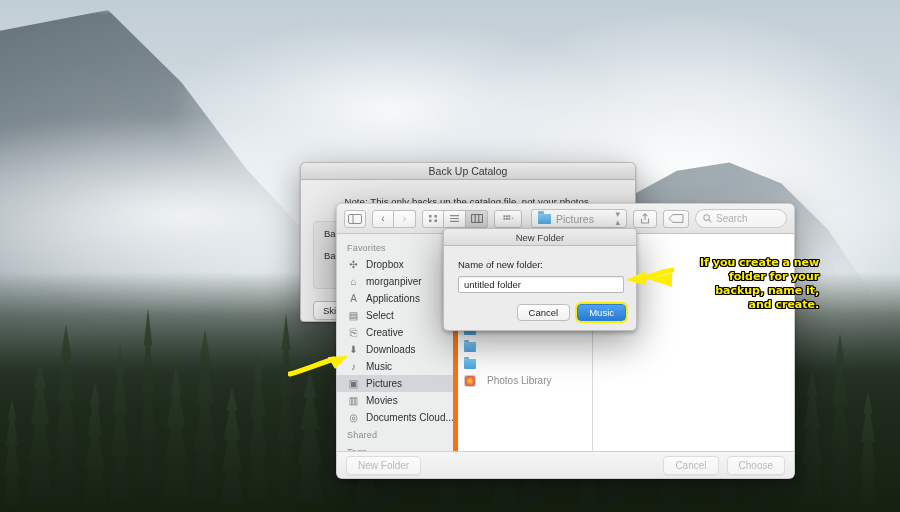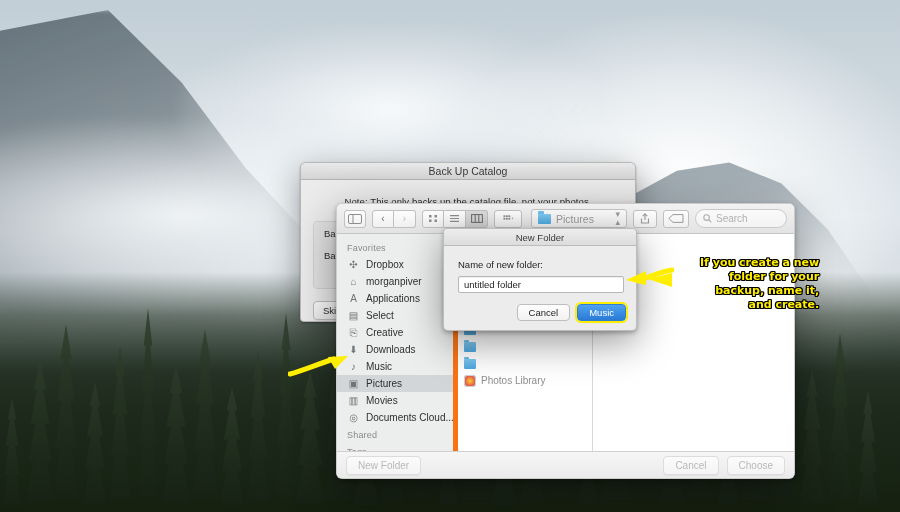--- a/index.html
+++ b/index.html
@@ -172,21 +172,21 @@
   .sb-item.selected { background: #d3d6d8; }
   .sb-ico { width: 13px; height: 13px; display:flex; align-items:center; justify-content:center; color:#6f7478; font-size:10px; flex: 0 0 13px; }
 
   .columns { flex: 1; display: flex; background: #fff; }
   .col-1 {
     width: 135px; border-right: 1px solid #d8d8d8;
     background: #fff; padding-top: 2px; overflow: hidden;
   }
   .col-2 { flex: 1; background: #fff; }
   .file-row {
-    display: flex; align-items: center; gap: 5px;
+    display: flex; align-items: center; gap: 11px;
     height: 17px; padding-left: 6px; font-size: 10px; color: #8e8e8e;
   }
   .file-ico-blue {
     width: 12px; height: 10px; border-radius: 1px;
     background: linear-gradient(to bottom,#7ec8f0,#4da6de);
     position: relative; flex: 0 0 12px;
   }
   .file-ico-blue:before { content:""; position:absolute; left:0; top:-2px; width:5px; height:2.5px; background:#6dbde8; border-radius:1px 1px 0 0; }
   .file-ico-photos {
     width: 12px; height: 12px; border-radius: 2px; flex: 0 0 12px;

